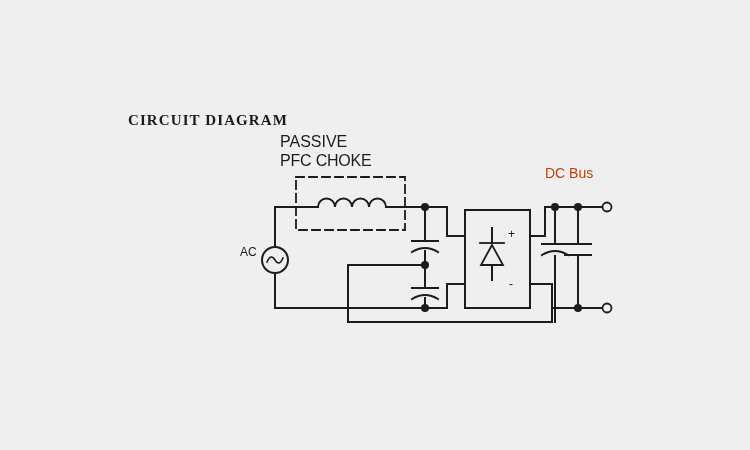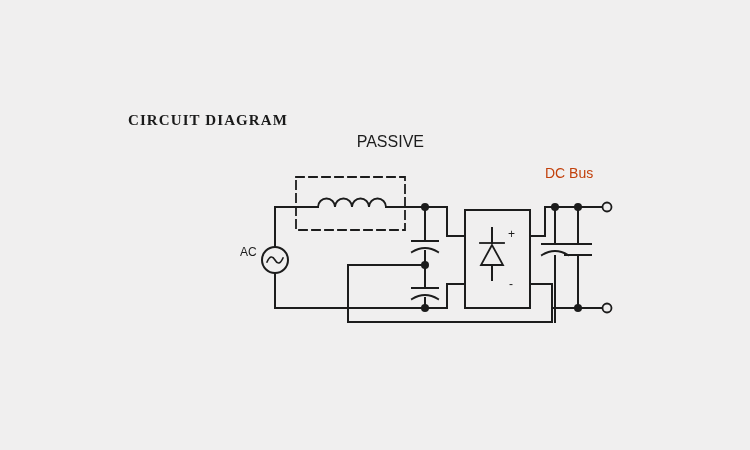--- a/index.html
+++ b/index.html
@@ -34,24 +34,24 @@
     font-family: "Liberation Serif", serif;
     font-weight: bold;
     font-size: 15px;
     letter-spacing: 1.1px;
     color: #1a1a1a;
     white-space: nowrap;
     text-align: right;
   }
   .choke-label {
     position: absolute;
-    left: 312px;
+    left: 280px;
     top: 132px;
     width: 112px;
-    text-align: right;
+    text-align: left;
     font-family: "Liberation Sans", sans-serif;
     font-size: 16px;
     line-height: 19px;
     color: #1c1c1c;
     white-space: nowrap;
   }
   .choke-label .l2 { letter-spacing: -0.2px; }
   .ac-label {
     position: absolute;
     left: 240px;
@@ -163,20 +163,21 @@
         <circle cx="578" cy="207" r="4"></circle>
         <circle cx="578" cy="308" r="4"></circle>
       </g>
     </g>
   </svg>
 
   <div class="diagram-title">CIRCUIT DIAGRAM</div>
 
   <div class="choke-label">
     <div class="l1">PASSIVE</div>
+    <div class="l2">PFC CHOKE</div>
   </div>
 
   <div class="ac-label">AC</div>
 
   <div class="dcbus-label">DC Bus</div>
 
   <div class="polarity plus">+</div>
   <div class="polarity minus">-</div>
 
 </div>

